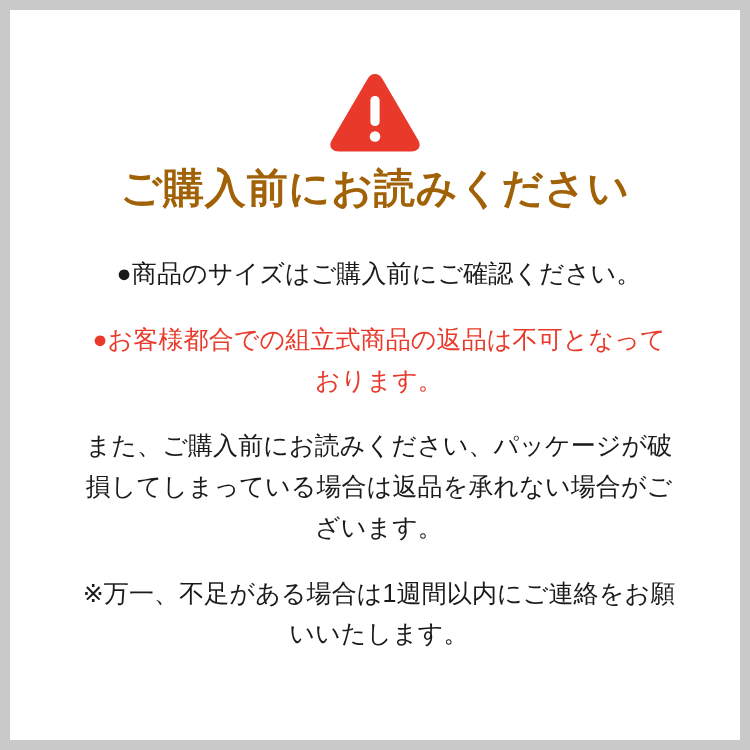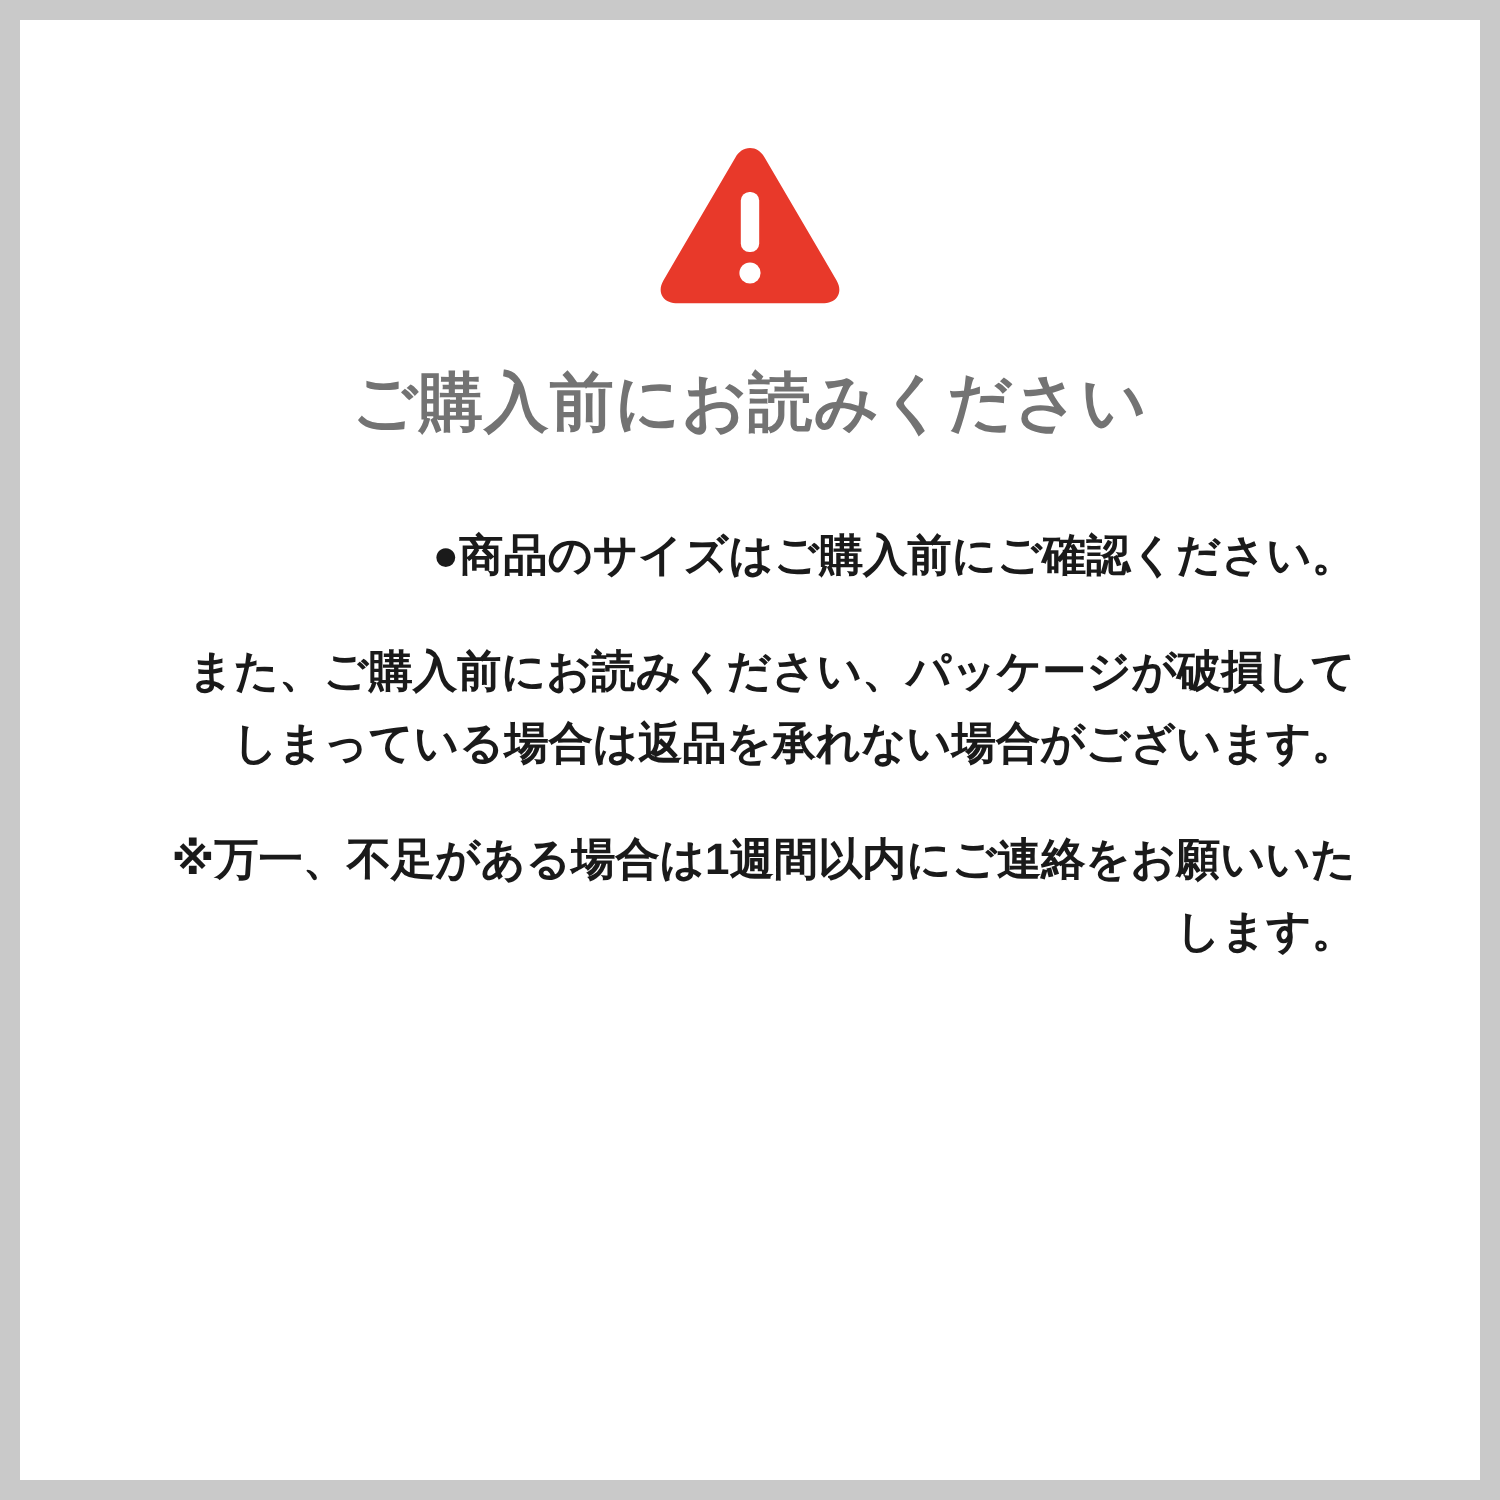--- a/index.html
+++ b/index.html
@@ -41,42 +41,42 @@
     align-items: center;
     height: 84px;
     margin-top: 12px;
   }
   .warn-icon {
     display: block;
   }
 
   
   .heading {
-    margin: 28px 0 0 0;
+    margin: 10px 0 0 0;
     text-align: center;
-    font-size: 32px;
+    font-size: 41px;
     font-weight: 700;
     letter-spacing: 0.02em;
-    color: #737373;
+    color: #a16207;
     line-height: 1.2;
     white-space: nowrap;
   }
 
   
   .body-block {
     margin-top: 40px;
     padding: 0 10px 0 18px;
   }
   .line {
-    font-size: 22px;
+    font-size: 25px;
     line-height: 1.63;
     color: #1a1a1a;
     letter-spacing: 0.005em;
-    text-align: right;
-    font-weight: 700;
+    text-align: center;
+    font-weight: 400;
   }
   .line.red {
     color: #e8392a;
   }
 </style>
 </head>
 <body>
 
 <div class="page">
   <div class="inner">
@@ -86,18 +86,19 @@
         <path d="M46 2 C49.2 2 51.6 3.8 53.3 6.7 L89.3 68.2 C91.1 71.3 91.1 74.4 89.5 76.6 C88.0 78.7 85.4 79.6 82.0 79.6 L10.0 79.6 C6.6 79.6 4.0 78.7 2.5 76.6 C0.9 74.4 0.9 71.3 2.7 68.2 L38.7 6.7 C40.4 3.8 42.8 2 46 2 Z" fill="#e8392a"></path>
         <rect x="41.4" y="24" width="9.2" height="30" rx="4.3" fill="#ffffff"></rect>
         <circle cx="46" cy="64.5" r="5.3" fill="#ffffff"></circle>
       </svg>
     </div>
 
     <h1 class="heading">ご購入前にお読みください</h1>
 
     <div class="body-block">
       <p class="line">●商品のサイズはご購入前にご確認ください。</p>
+      <p class="line red">●お客様都合での組立式商品の返品は不可となっております。</p>
       <p class="line">また、ご購入前にお読みください、パッケージが破損してしまっている場合は返品を承れない場合がございます。</p>
       <p class="line">※万一、不足がある場合は1週間以内にご連絡をお願いいたします。</p>
     </div>
 
   </div>
 </div>
 
 </body></html>

